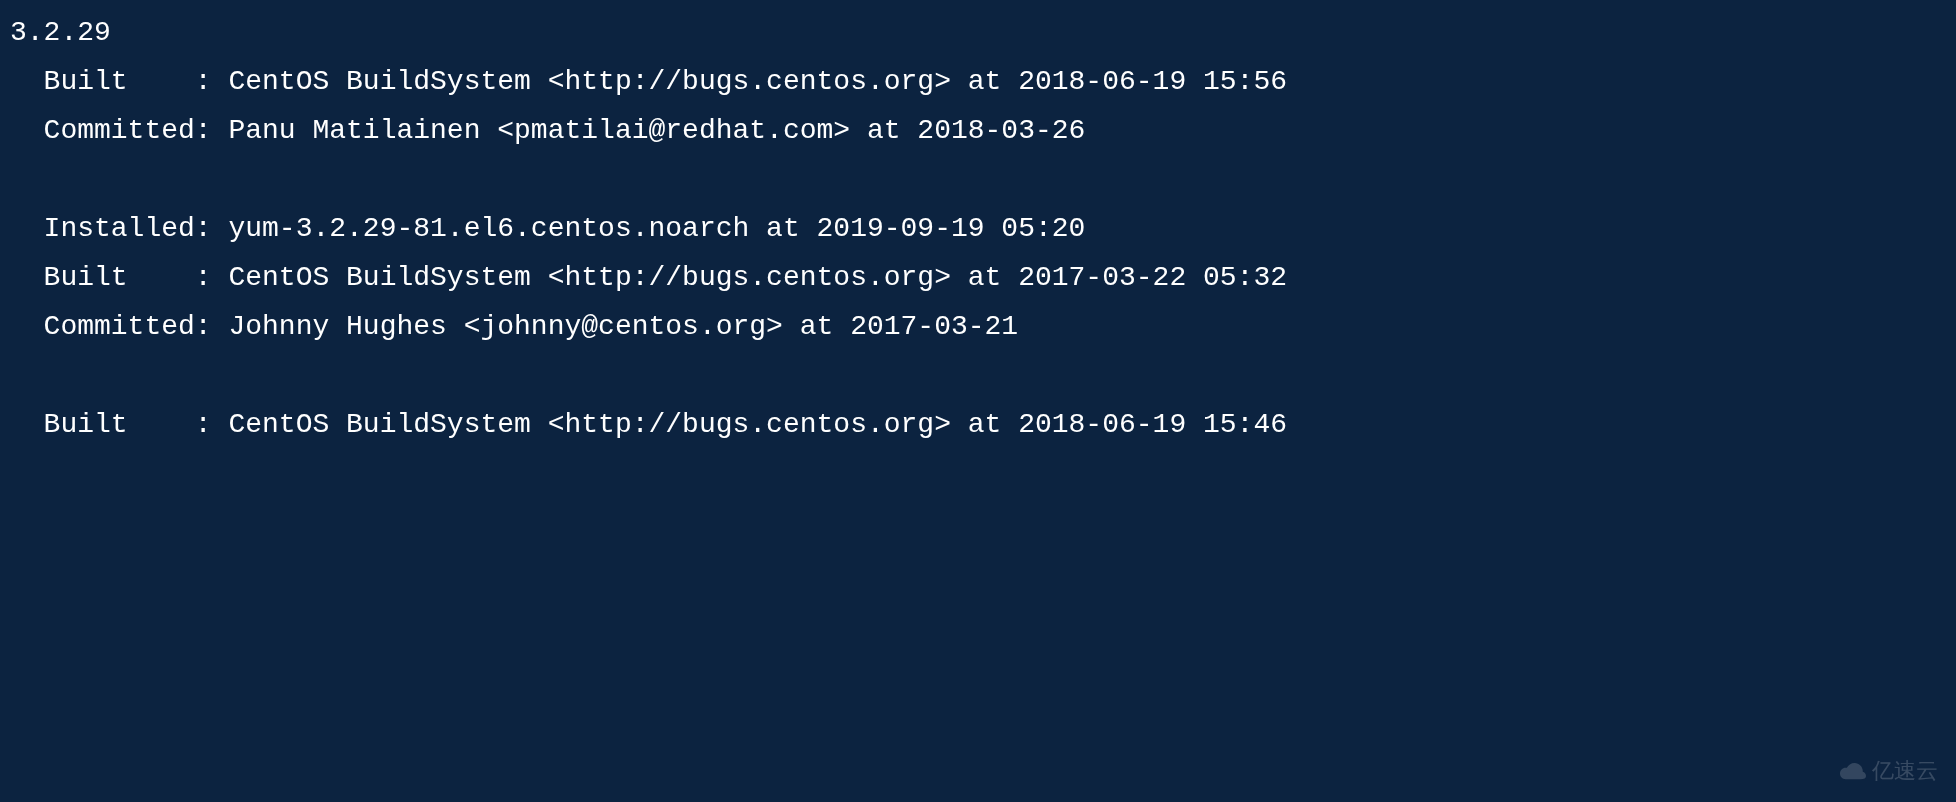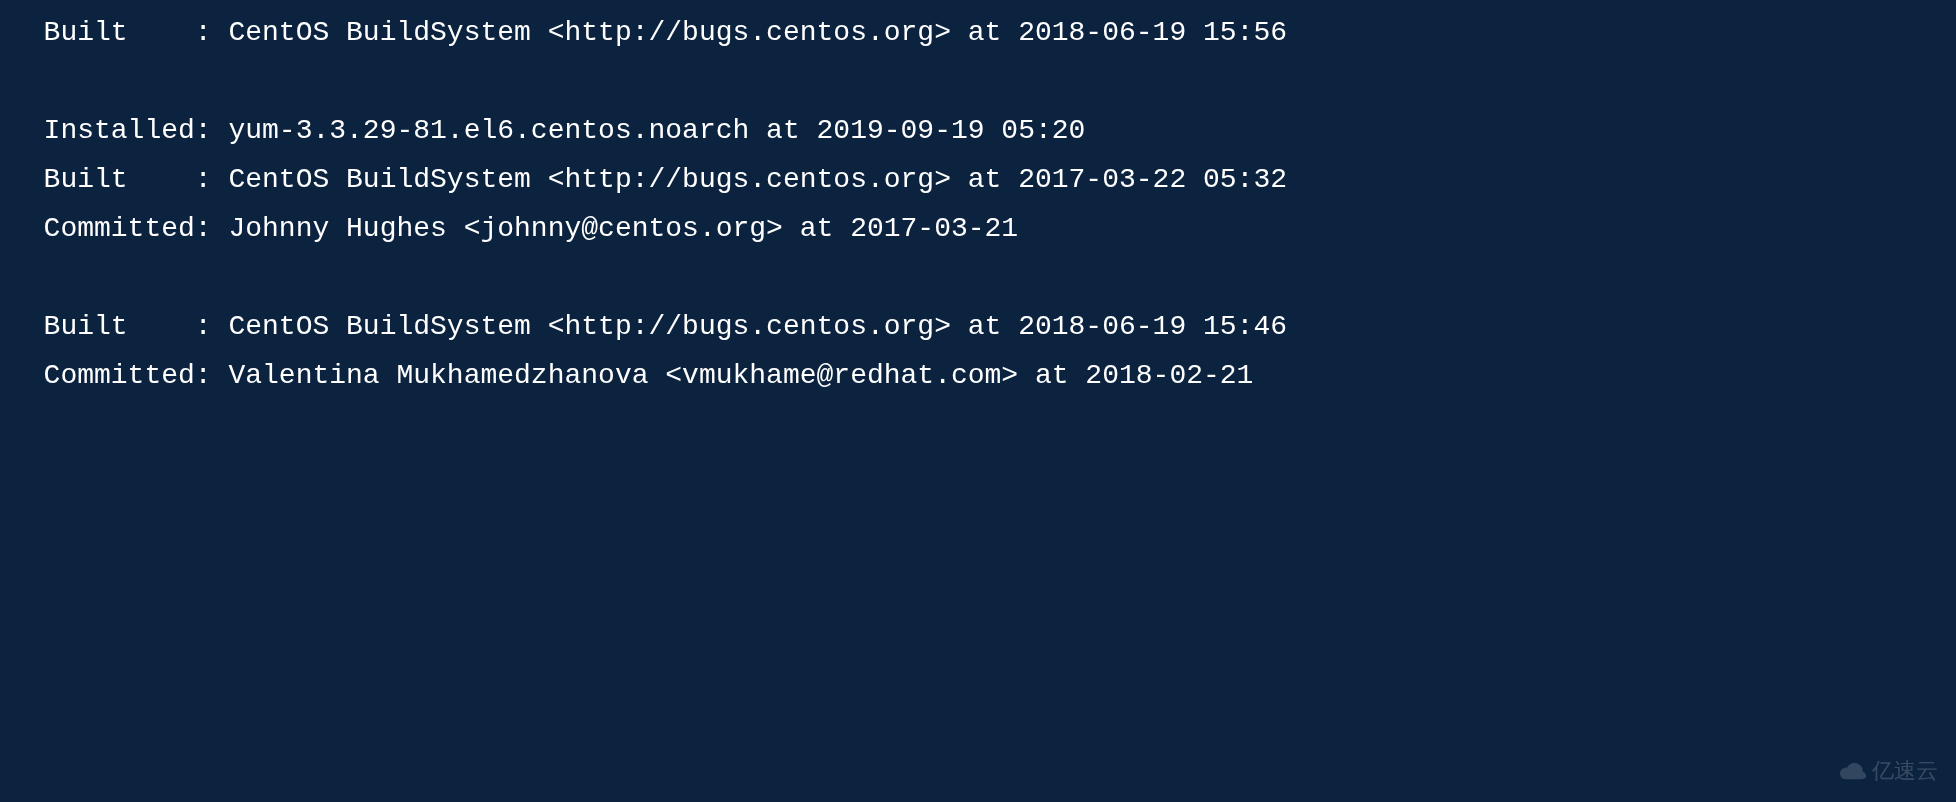--- a/index.html
+++ b/index.html
@@ -43,31 +43,32 @@
     .watermark-icon {
       width: 26px;
       height: 18px;
       opacity: 0.9;
     }
   </style>
 </head>
 <body>
 
 <div class="terminal">
+  <div class="terminal-line">3.2.29</div>
 
   <div class="terminal-line indent">Built    : CentOS BuildSystem &lt;http://bugs.centos.org&gt; at 2018-06-19 15:56</div>
+  <div class="terminal-line indent">Committed: Panu Matilainen &lt;pmatilai@redhat.com&gt; at 2018-03-26</div>
   <div class="terminal-line">&nbsp;</div>
 
-  <div class="terminal-line indent">Installed: yum-3.3.29-81.el6.centos.noarch at 2019-09-19 05:20</div>
+  <div class="terminal-line indent">Installed: yum-3.2.29-81.el6.centos.noarch at 2019-09-19 05:20</div>
   <div class="terminal-line indent">Built    : CentOS BuildSystem &lt;http://bugs.centos.org&gt; at 2017-03-22 05:32</div>
   <div class="terminal-line indent">Committed: Johnny Hughes &lt;johnny@centos.org&gt; at 2017-03-21</div>
   <div class="terminal-line">&nbsp;</div>
 
   <div class="terminal-line indent">Built    : CentOS BuildSystem &lt;http://bugs.centos.org&gt; at 2018-06-19 15:46</div>
-  <div class="terminal-line indent">Committed: Valentina Mukhamedzhanova &lt;vmukhame@redhat.com&gt; at 2018-02-21</div>
 </div>
 
 <div class="watermark">
   <svg class="watermark-icon" viewBox="0 0 64 40">
     <path fill="rgba(255,255,255,0.18)" d="M50 40H14C6 40 0 34 0 26s6-14 14-14c1 0 2 .1 3 .3C20 5 27 0 36 0c11 0 20 9 20 20 0 .7 0 1.3-.1 2 4.7 1 8.1 5.1 8.1 10 0 5.5-4.5 8-14 8z"></path>
   </svg>
   <span>亿速云</span>
 </div>
 
 </body></html>

